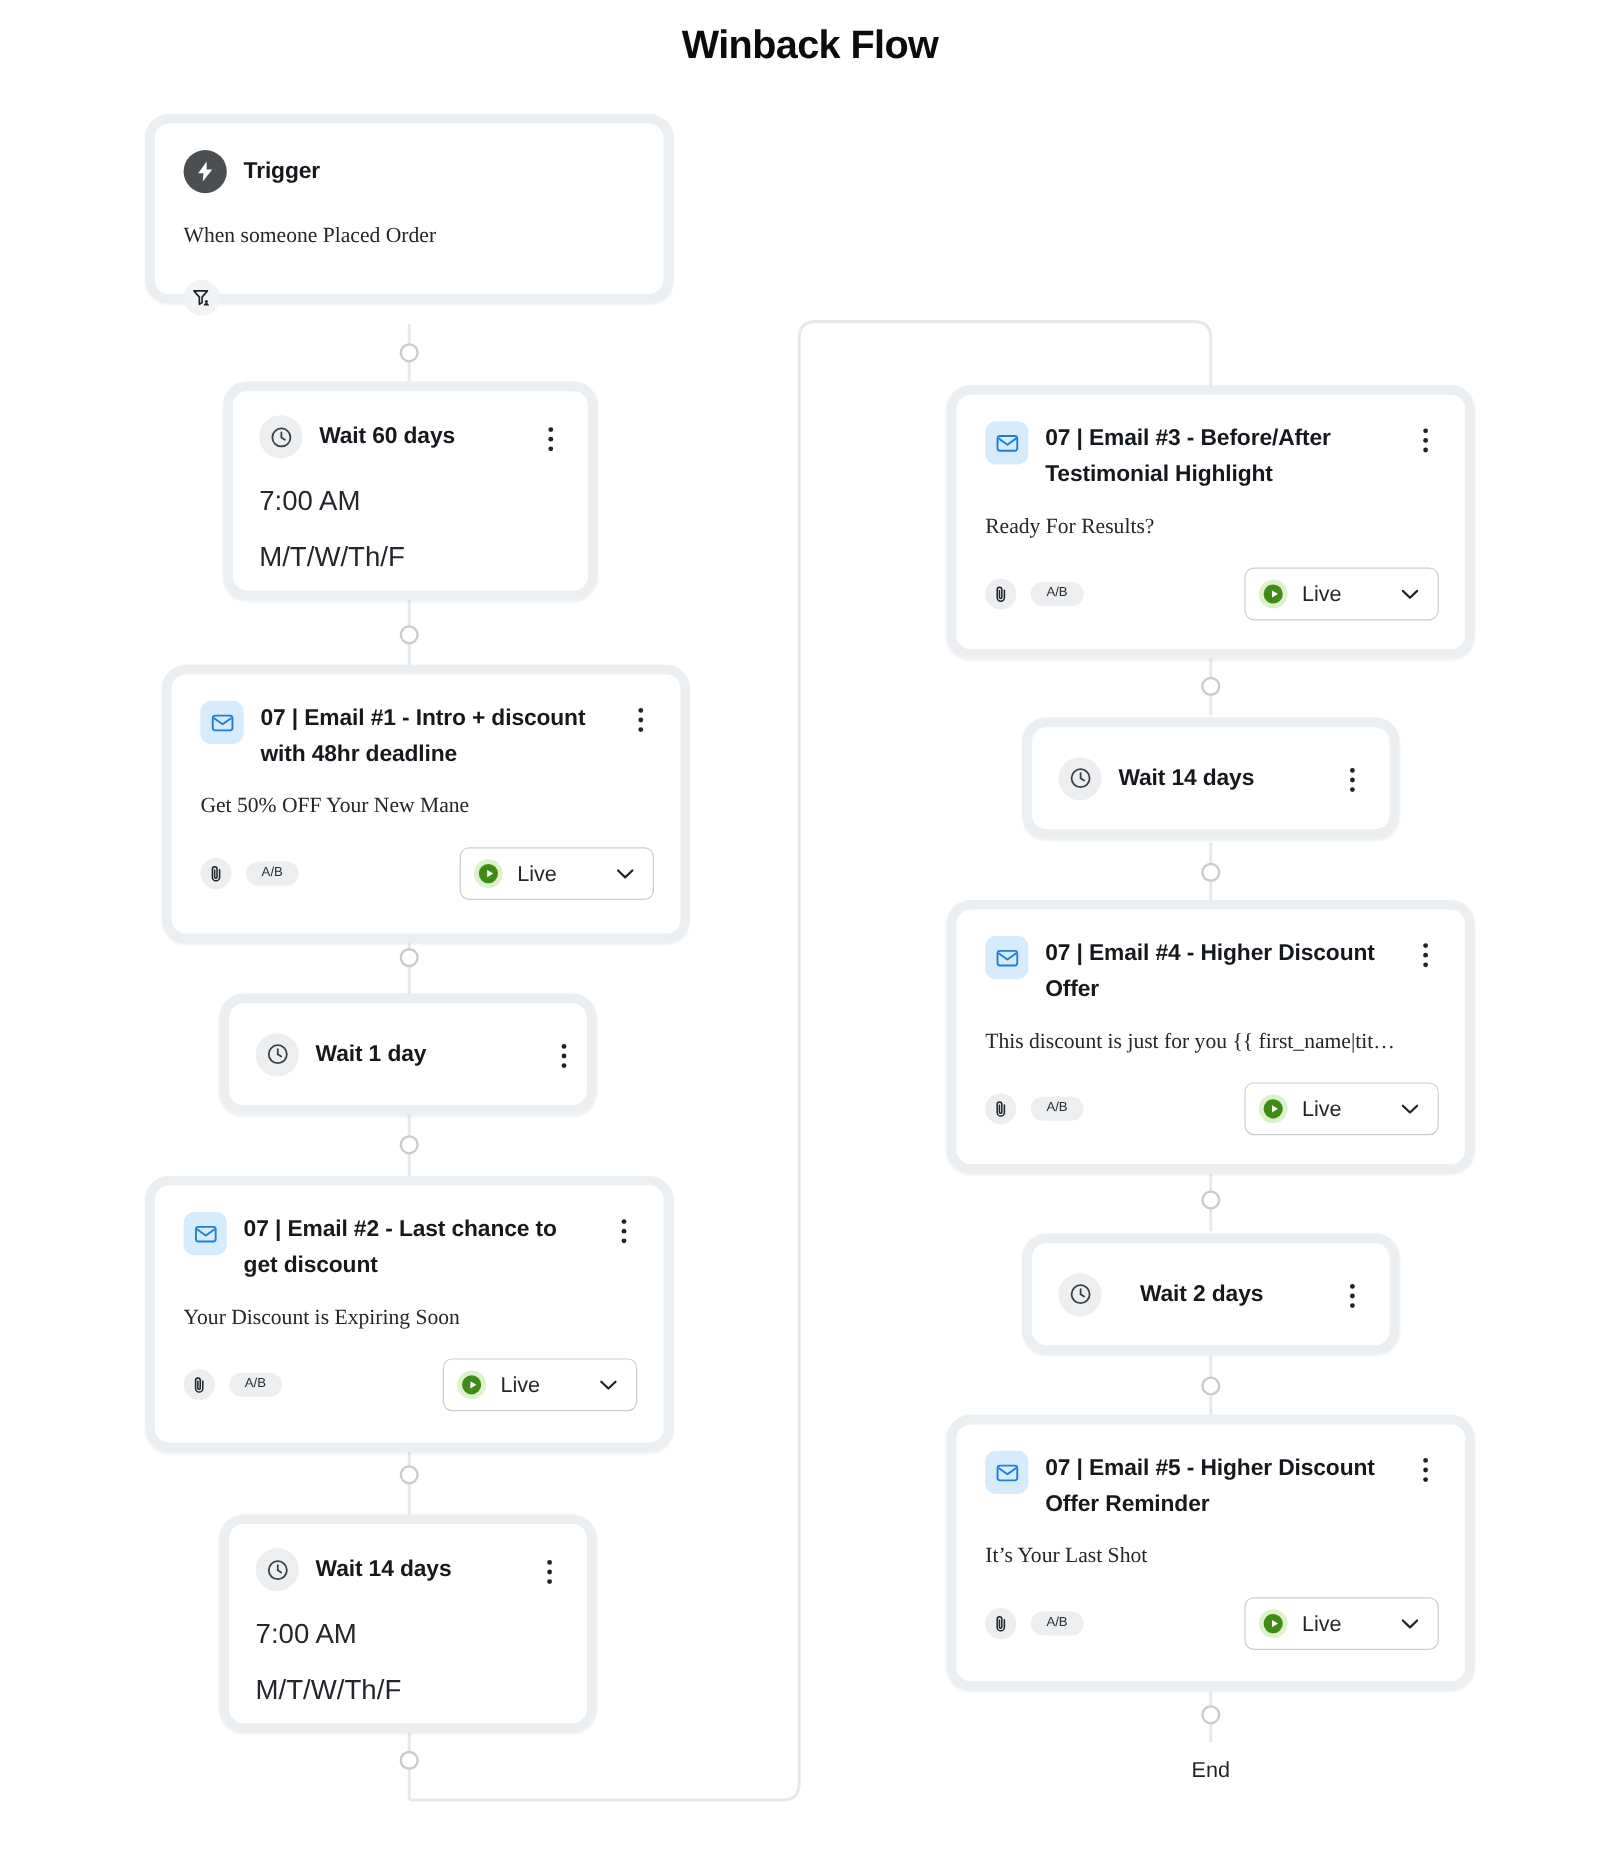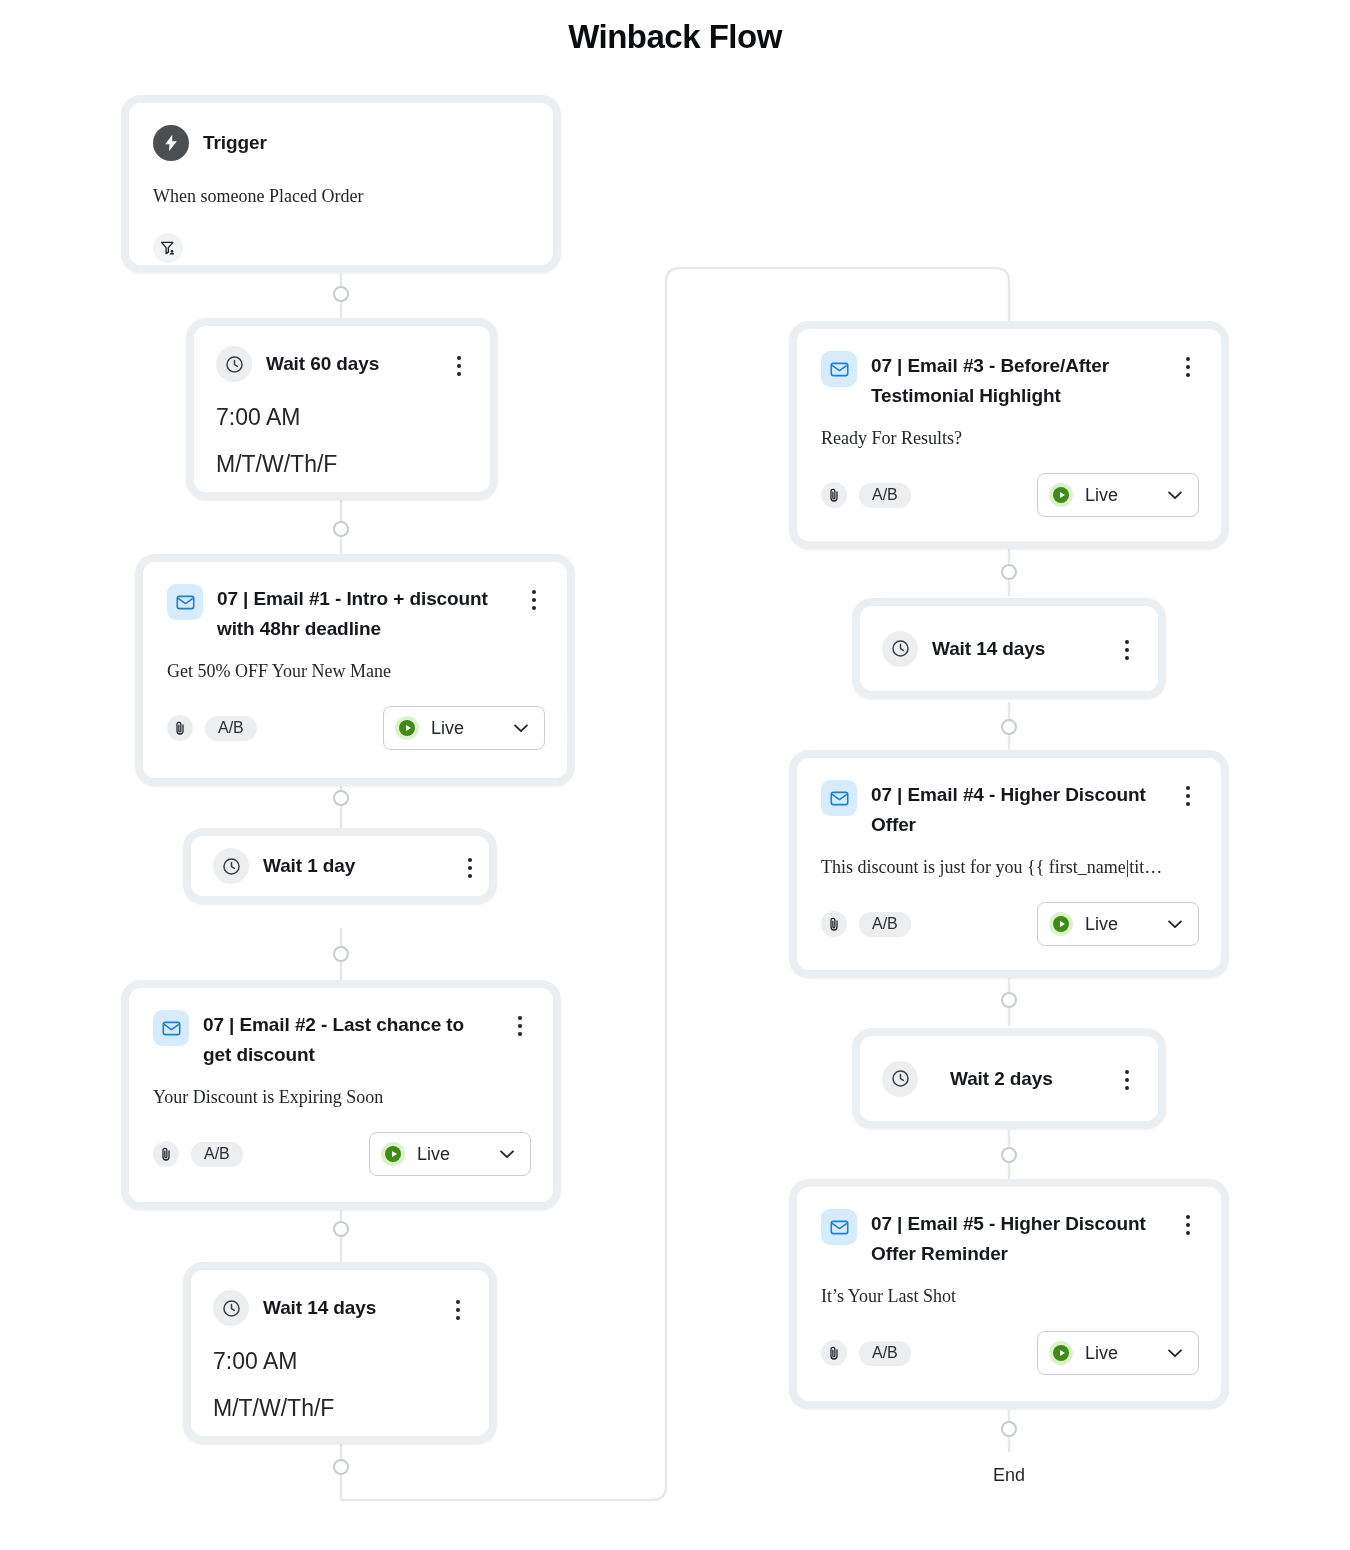--- a/index.html
+++ b/index.html
@@ -58,21 +58,21 @@
   }
 
   
   .node-foot{display:flex;align-items:center;}
   .clip{
     width:26px;height:26px;border-radius:50%;background:#eceef0;
     display:flex;align-items:center;justify-content:center;flex:0 0 26px;
   }
   .ab-badge{
     margin-left:12px;background:#eceef0;color:#2a2e33;border-radius:12px;
-    font-size:16px;padding:4px 13px 5px;line-height:1;
+    font-size:11px;padding:4px 13px 5px;line-height:1;
   }
   .live-select{
     margin-left:auto;display:flex;align-items:center;gap:12px;
     border:1px solid #c9ced4;border-radius:8px;background:#fff;
     height:44px;padding:0 12px 0 11px;min-width:162px;box-sizing:border-box;cursor:pointer;
   }
   .live-dot{
     width:24px;height:24px;border-radius:50%;background:#ddf2cb;
     display:flex;align-items:center;justify-content:center;flex:0 0 24px;
   }
@@ -135,21 +135,21 @@
       <circle cx="1009" cy="572" r="7"></circle>
       <circle cx="1009" cy="727" r="7"></circle>
       <circle cx="1009" cy="1000" r="7"></circle>
       <circle cx="1009" cy="1155" r="7"></circle>
       <circle cx="1009" cy="1429" r="7"></circle>
     </g>
   </svg>
 
   <div class="end-label" style="left:959px;top:1465px;width:100px;">End</div>
 
-  <div class="node" style="left:121px;top:95px;width:440px;height:178px;padding:22px 24px 18px 24px;">
+  <div class="node" style="left:121px;top:95px;width:440px;height:158px;padding:22px 24px 18px 24px;">
     <div class="node-head" style="align-items:center;">
       <div class="ic-circle ic-dark">
         <svg width="20" height="20" viewBox="0 0 24 24" fill="#ffffff">
             <path d="M13.5 2 L5 13.6h5.2L9.6 22 19 9.9h-5.6z"></path>
           </svg>
       </div>
       <div class="node-title">Trigger</div>
     </div>
     <div class="node-sub" style="margin-top:23px;">When someone Placed Order</div>
     <div style="margin-top:24px;">
@@ -210,21 +210,21 @@
             <span></span>
           </div>
         <div class="live-label">Live</div>
         <svg class="chev" width="22" height="22" viewBox="0 0 24 24" fill="none" stroke="#1f2328" stroke-width="2" stroke-linecap="round" stroke-linejoin="round">
             <path d="M5.5 9.2 12 15.4l6.5-6.2"></path>
           </svg>
       </div>
     </div>
   </div>
 
-  <div class="node" style="left:183px;top:828px;width:314px;height:76px;padding:0 8px 0 22px;display:flex;align-items:center;">
+  <div class="node" style="left:183px;top:828px;width:314px;height:101px;padding:0 8px 0 22px;display:flex;align-items:center;">
     <div class="node-head" style="align-items:center;width:100%;">
       <div class="ic-circle ic-gray">
         <svg width="21" height="21" viewBox="0 0 24 24" fill="none" stroke="#3a3f45" stroke-width="1.7">
           <circle cx="12" cy="12" r="8.6"></circle>
             <path d="M12 7.3V12l3.3 2.2" stroke-linecap="round"></path>
         </svg>
       </div>
       <div class="node-title">Wait 1 day</div>
       <div class="kebab">
           <i></i>

